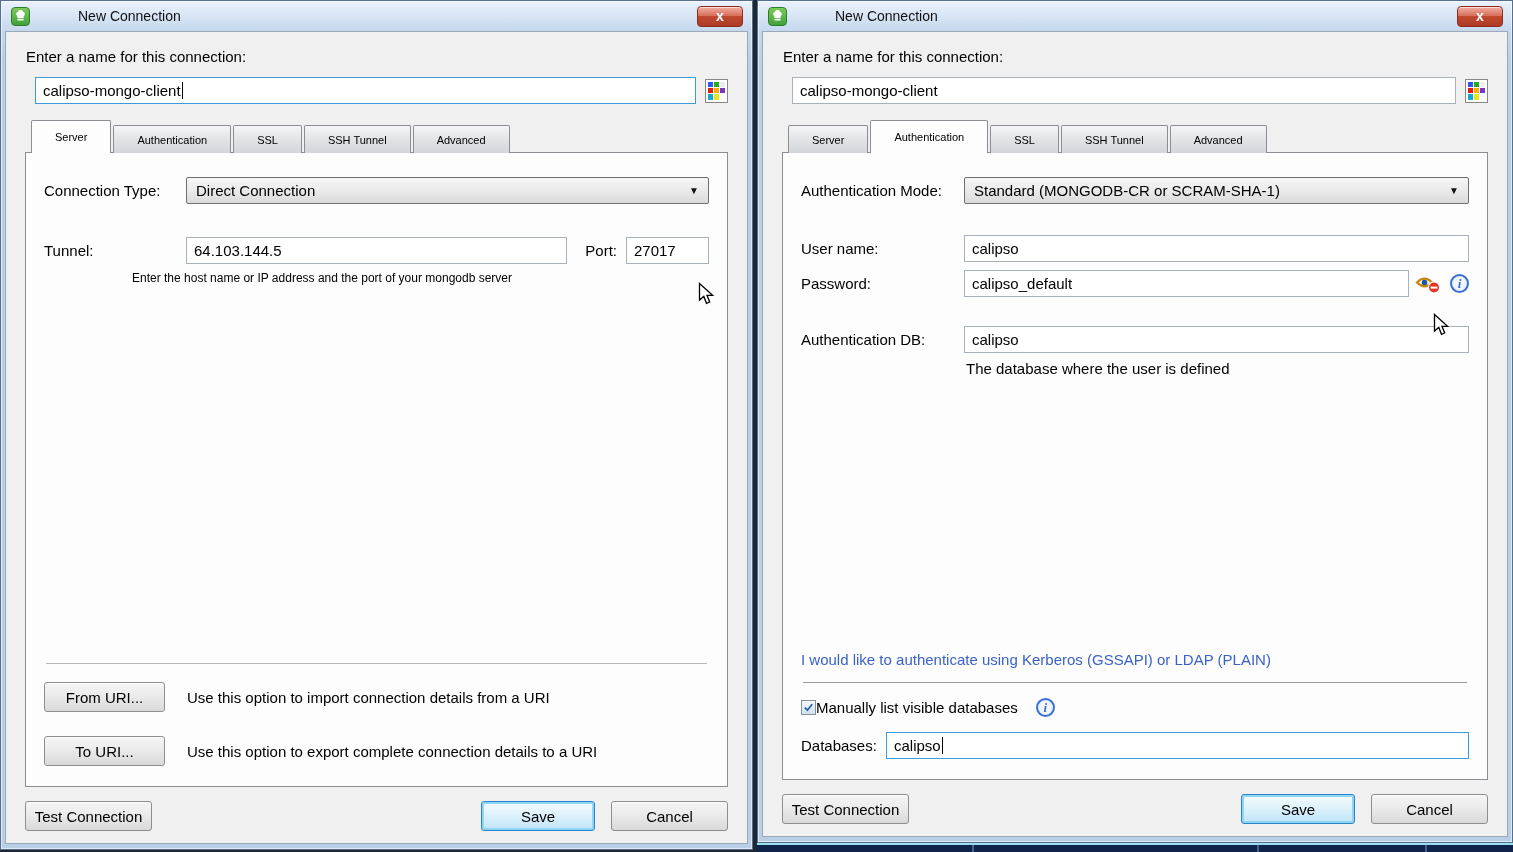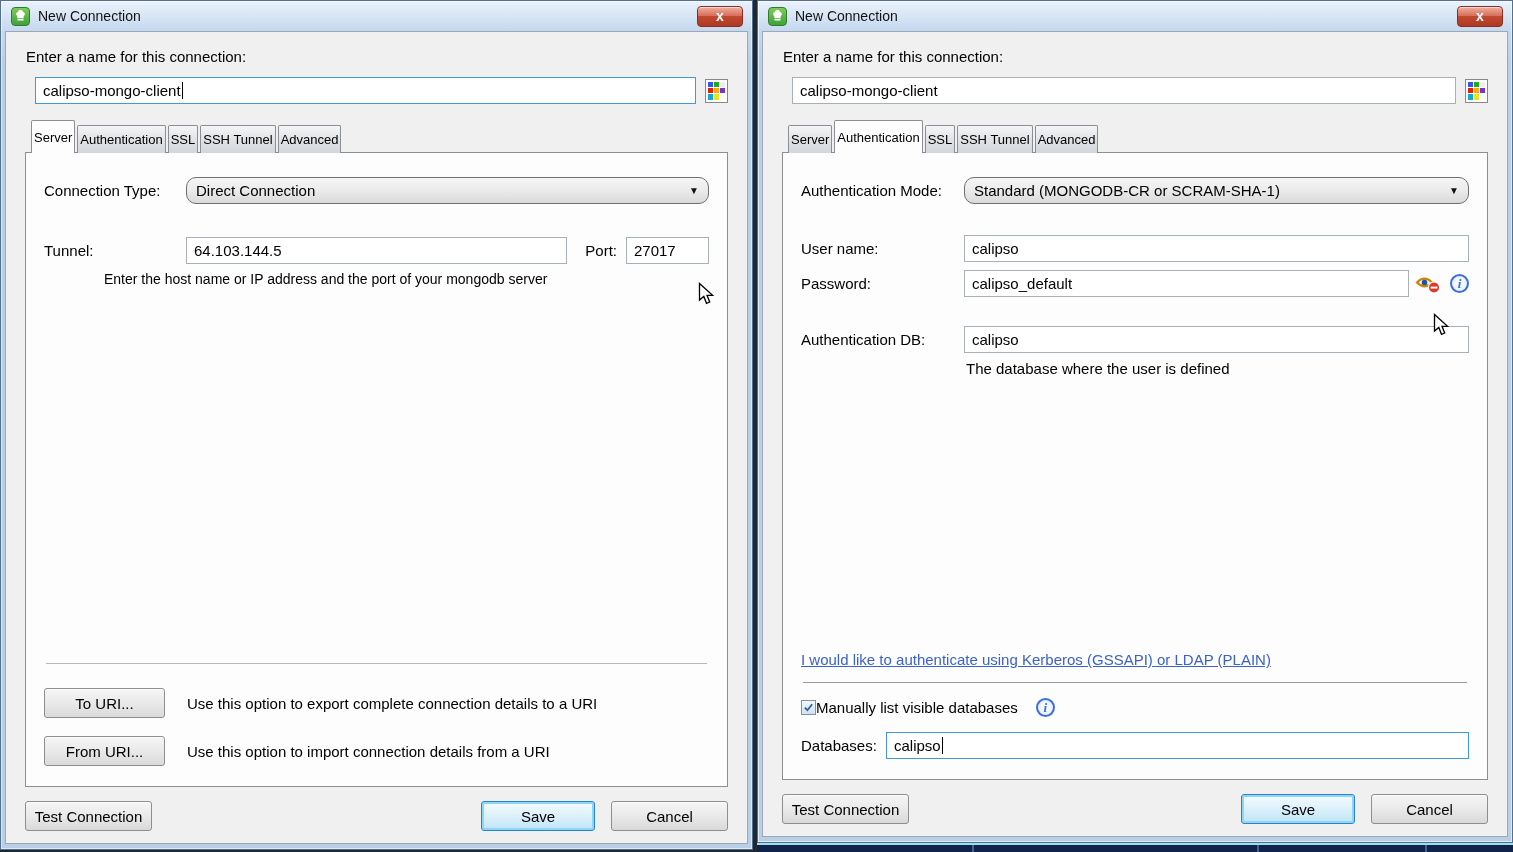--- a/index.html
+++ b/index.html
@@ -12,21 +12,21 @@
   .dialog {
     position:absolute; top:0; display:flex; flex-direction:column;
     background:linear-gradient(#eaf2fc, #c5d8ee 30px, #b9cfe8 60px, #b9cfe8);
     border:1px solid #55708e;
     box-shadow:inset 0 0 0 1px rgba(255,255,255,.55);
   }
   .dialog-left  { left:0;   width:753px; height:850px; }
   .dialog-right { left:757px; width:756px; height:843px; }
 
   
-  .titlebar { height:30px; flex:0 0 auto; display:flex; align-items:center; padding:0 9px 0 10px; }
+  .titlebar { height:30px; flex:0 0 auto; display:flex; align-items:center; padding:0 9px 0 10px;gap:40px; }
   .app-icon {
     width:19px; height:19px; border-radius:4px; flex:0 0 auto;
     background:linear-gradient(#7ecb5a,#3fa23a); border:1px solid #2e7d2b;
     display:flex; align-items:center; justify-content:center;
   }
   .title-text { margin-left:8px; font-size:14px; color:#111; }
   .close-btn {
     margin-left:auto; width:46px; height:21px; border-radius:4px;
     border:1px solid #8e2a1e;
     background:linear-gradient(#f0b0a2, #d9705c 45%, #c04a30 50%, #ad3a24);
@@ -52,62 +52,62 @@
   .grow { flex:1 1 auto; }
   .color-picker {
     width:23px; height:24px; margin-left:9px; background:#fff; border:1px solid #888;
     padding:2px; display:grid; grid-template-columns:repeat(3,1fr); grid-template-rows:repeat(3,1fr); gap:1px;
   }
   .color-picker span { display:block; }
 
   
   .tabs { display:flex; align-items:flex-end; padding-left:6px; position:relative; z-index:2; }
   .tab {
-    height:28px; padding:0 2px; margin-right:2px;
+    height:28px; padding:0 23px; margin-right:2px;
     border:1px solid #8c8e94; border-bottom:none;
     border-radius:2px 2px 0 0;
     background:linear-gradient(#f4f5f6, #e3e5e8 45%, #d2d5da);
-    display:flex; align-items:center; font-size:13px; cursor:default;
+    display:flex; align-items:center; font-size:11px; cursor:default;
   }
   .tab.active {
     height:33px; background:#fdfdfd; position:relative;
     box-shadow:0 1px 0 #fdfdfd;
   }
   .tab-panel {
     flex:1 1 auto; min-height:0; margin-top:-1px;
     border:1px solid #8c8e94; background:#fdfdfd;
     display:flex; flex-direction:column; padding:24px 18px 20px 18px;
   }
 
   
   .form-row { display:flex; align-items:center; flex:0 0 auto; }
   .f-label { flex:0 0 auto; }
   .combo {
-    height:27px; flex:1 1 auto; border:1px solid #6f6f6f; border-radius:10px;
+    height:27px; flex:1 1 auto; border:1px solid #6f6f6f; border-radius:2px;
     background:linear-gradient(#f5f5f5, #ececec 45%, #dadada);
     display:flex; align-items:center; padding:0 9px; cursor:default;
   }
   .combo-arrow { margin-left:auto; font-size:10px; color:#111; padding-left:8px; }
   .help { margin-top:7px; flex:0 0 auto; }
   .hr { border-top:1px solid #b9b9b9; flex:0 0 auto; margin:0 2px; }
   .btn {
     height:30px; border:1px solid #8e8e8e; border-radius:3px;
     background:linear-gradient(#f5f5f5, #ebebeb 45%, #d9d9d9);
     display:flex; align-items:center; justify-content:center;
     font-size:15px; cursor:default; flex:0 0 auto;
     box-shadow:inset 0 1px 0 rgba(255,255,255,.8);
   }
   .btn.default {
     border:1px solid #2c84c8;
     box-shadow:inset 0 0 0 2px #8ed6f8;
     background:linear-gradient(#f4fbfe, #dff2fb 45%, #bfe4f7);
   }
   .footer { display:flex; align-items:center; margin-top:14px; flex:0 0 auto; }
 
-  .link-text { color:#3a62c8; text-decoration:underline; cursor:pointer; flex:0 0 auto; }
+  .link-text { color:#3a62c8; cursor:pointer; flex:0 0 auto; }
 
   .checkbox {
     width:15px; height:15px; border:1px solid #8a9097; background:linear-gradient(#f3f9fe,#cfe1f0);
     display:flex; align-items:center; justify-content:center; flex:0 0 auto; cursor:default;
   }
   .info-icon {
     width:19px; height:19px; border-radius:50%; border:2px solid #3a6fd8;
     background:radial-gradient(#ffffff, #dfeafc);
     color:#3a6fd8; font-family:"Liberation Serif", serif; font-style:italic; font-weight:bold;
     font-size:13px; line-height:15px; text-align:center; flex:0 0 auto; cursor:default;
@@ -188,30 +188,30 @@
       <div class="form-row">
         <span class="f-label" style="width:142px">Tunnel:</span>
         <div class="textbox grow">
             <span>64.103.144.5</span>
           </div>
         <span class="f-label" style="margin-left:18px">Port:</span>
         <div class="textbox" style="width:83px; margin-left:9px">
             <span>27017</span>
           </div>
       </div>
-      <div class="help" style="margin-left:60px; font-size:14px">Enter the host name or IP address and the port of your mongodb server</div>
+      <div class="help" style="margin-left:88px; font-size:12px">Enter the host name or IP address and the port of your mongodb server</div>
       <div class="grow"></div>
       <div class="hr"></div>
+      <div class="form-row" style="margin-top:18px">
+        <div class="btn" style="width:121px">From URI...</div>
+        <span style="margin-left:22px">Use this option to import connection details from a URI</span>
+      </div>
       <div class="form-row" style="margin-top:24px">
         <div class="btn" style="width:121px">To URI...</div>
         <span style="margin-left:22px">Use this option to export complete connection details to a URI</span>
-      </div>
-      <div class="form-row" style="margin-top:18px">
-        <div class="btn" style="width:121px">From URI...</div>
-        <span style="margin-left:22px">Use this option to import connection details from a URI</span>
       </div>
     </div>
     <div class="footer">
       <div class="btn" style="width:127px">Test Connection</div>
       <div class="grow"></div>
       <div class="btn default" style="width:114px">Save</div>
       <div class="btn" style="width:117px; margin-left:16px">Cancel</div>
     </div>
   </div>
 </div>

